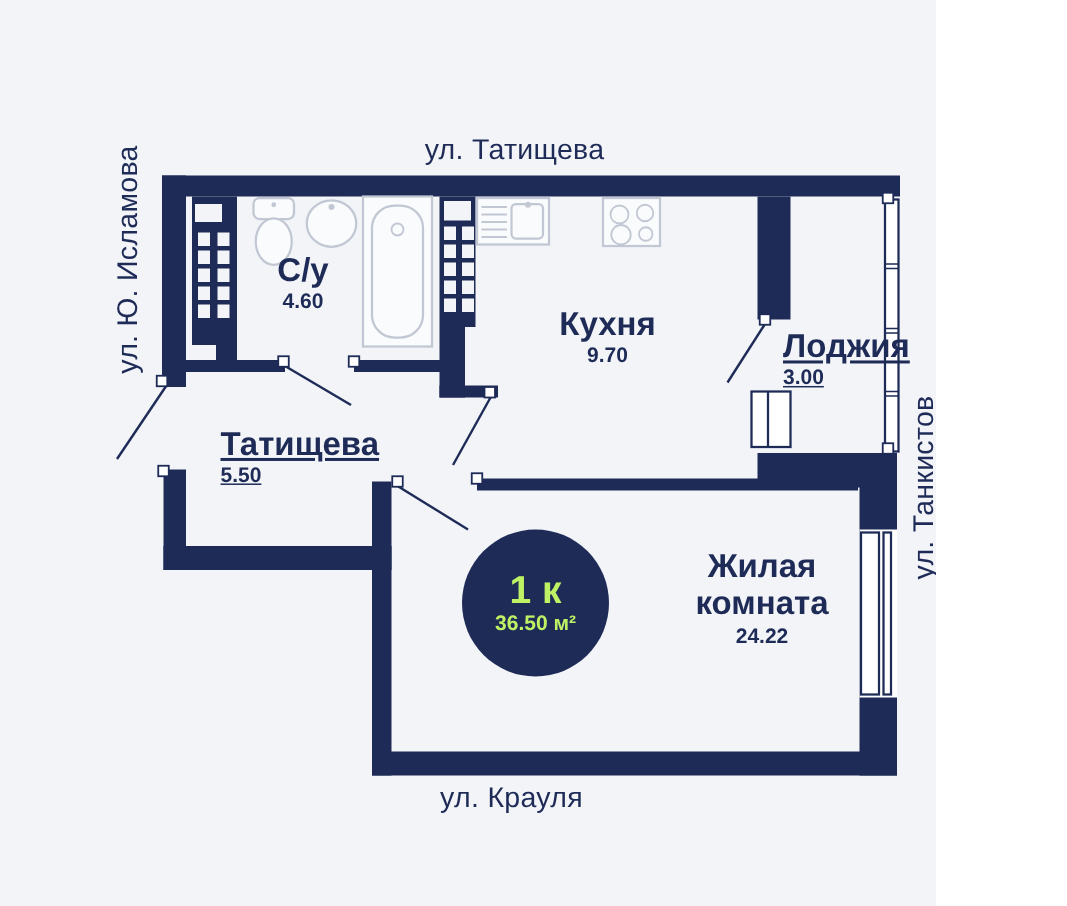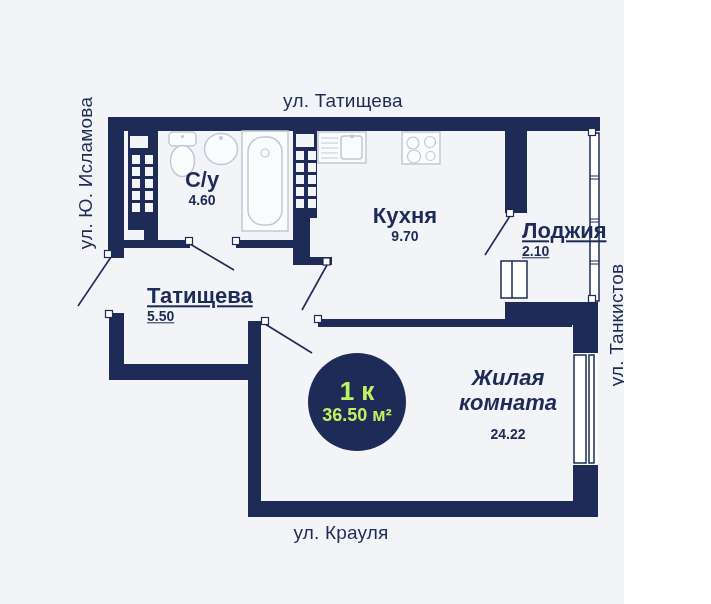--- a/index.html
+++ b/index.html
@@ -10,28 +10,28 @@
     overflow:hidden;
   }
   .wall { position:absolute; background:var(--wall); }
   svg.overlay { position:absolute; left:0; top:0; }
   .label { position:absolute; transform:translate(-50%,-50%); text-align:center; line-height:1.15; white-space:nowrap; }
   .label.align-left { transform:translate(0,-50%); text-align:left;text-decoration:underline; }
   .vlabel { position:absolute; transform:translate(-50%,-50%) rotate(-90deg); white-space:nowrap; }
   .street { font-size:19px; font-weight:500; letter-spacing:.2px; }
   .room-name { font-size:22px; font-weight:600; }
   .room-area { font-size:14px; font-weight:700; }
-  .wrap { white-space:normal; width:102px; margin:10px auto;font-style:italic; }
+  .wrap { white-space:normal; width:102px; margin:0 auto; }
   .badge {
     position:absolute; left:308px; top:353px; width:98px; height:98px; border-radius:50%;
     background:var(--wall); color:#bef264; display:flex; flex-direction:column;
     align-items:center; justify-content:center; text-align:center;
   }
   .badge .b1 { font-size:26px; font-weight:700; line-height:1.05; }
-  .badge .b2 { font-size:18px; font-weight:700; line-height:1.2; }
+  .badge .b2 { font-size:14px; font-weight:700; line-height:1.2; }
   .fx { fill:#fafbfd; stroke:var(--fixture); stroke-width:1.5; }
   .fxline { stroke:var(--fixture); stroke-width:1.2; fill:none; }
   .fxdot { fill:var(--fixture); stroke:none; }
   .cut { fill:var(--bg); stroke:none; }
   .swing { stroke:var(--wall); stroke-width:1.6; fill:none; }
   .frame { fill:#ffffff; stroke:var(--wall); stroke-width:1.5; }
   .punch { fill:#ffffff; stroke:none; }
   .marker { fill:#ffffff; stroke:var(--wall); stroke-width:1.2; }
 </style>
 </head>
@@ -164,21 +164,21 @@
     <div class="room-area">4.60</div>
   </div>
 
   <div class="label" style="left:405px;top:224px">
     <div class="room-name">Кухня</div>
     <div class="room-area">9.70</div>
   </div>
 
   <div class="label align-left" style="left:522px;top:239px">
     <div class="room-name">Лоджия</div>
-    <div class="room-area">2.10</div>
+    <div class="room-area">3.00</div>
   </div>
 
   <div class="label align-left" style="left:147px;top:304px">
     <div class="room-name">Татищева</div>
     <div class="room-area">5.50</div>
   </div>
 
   <div class="label" style="left:508px;top:398px">
     <div class="room-name wrap">Жилая комната</div>
     <div class="room-area">24.22</div>

